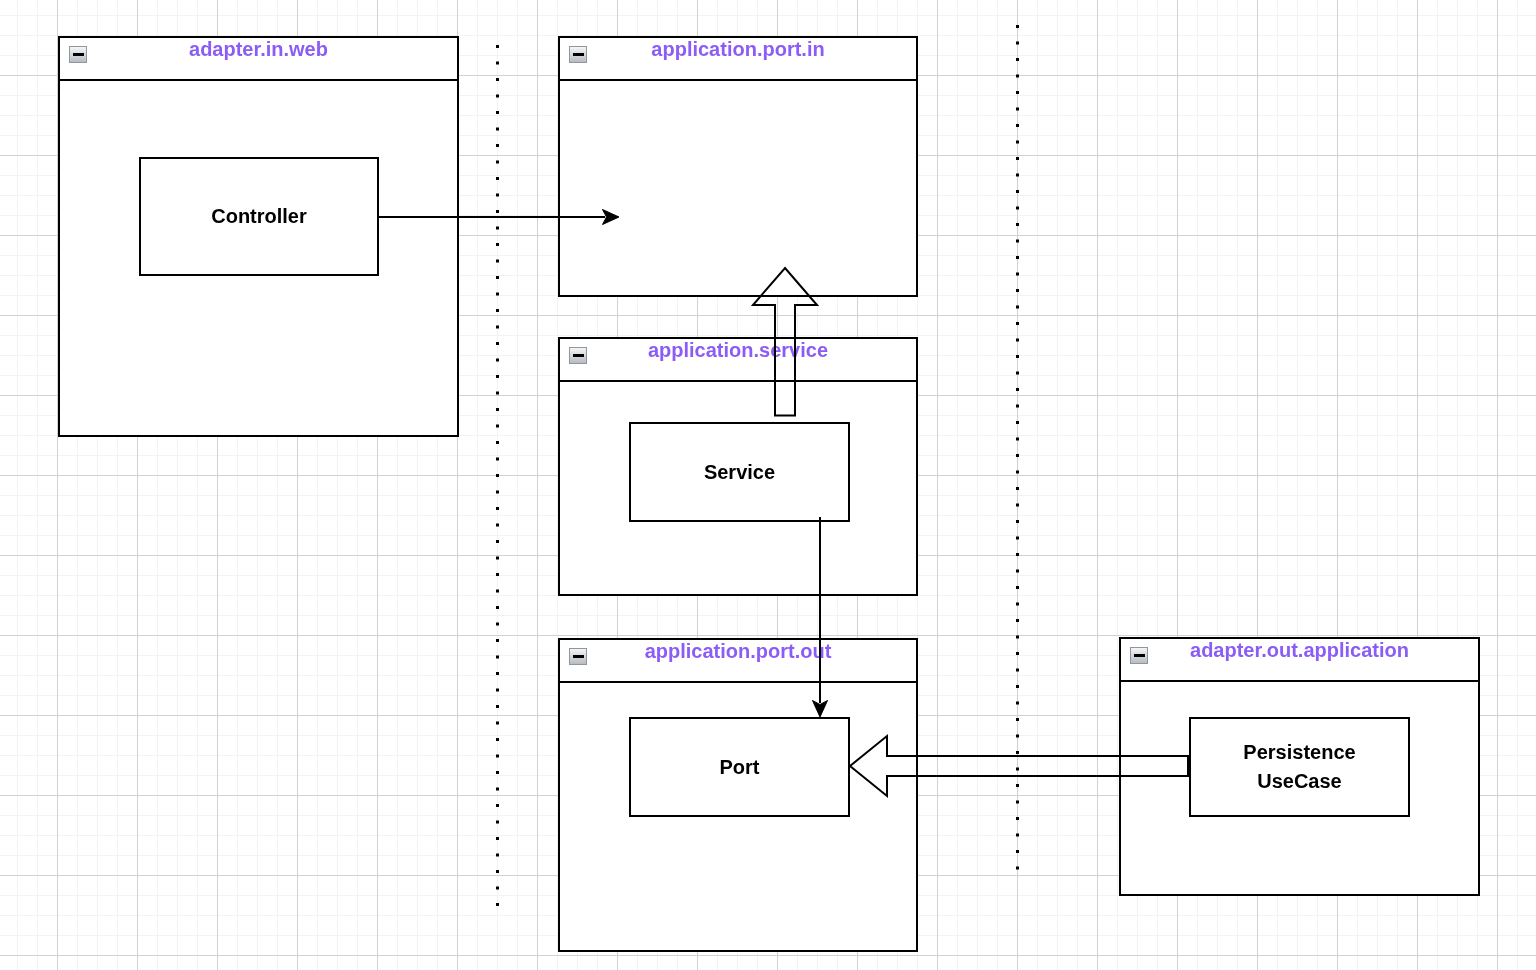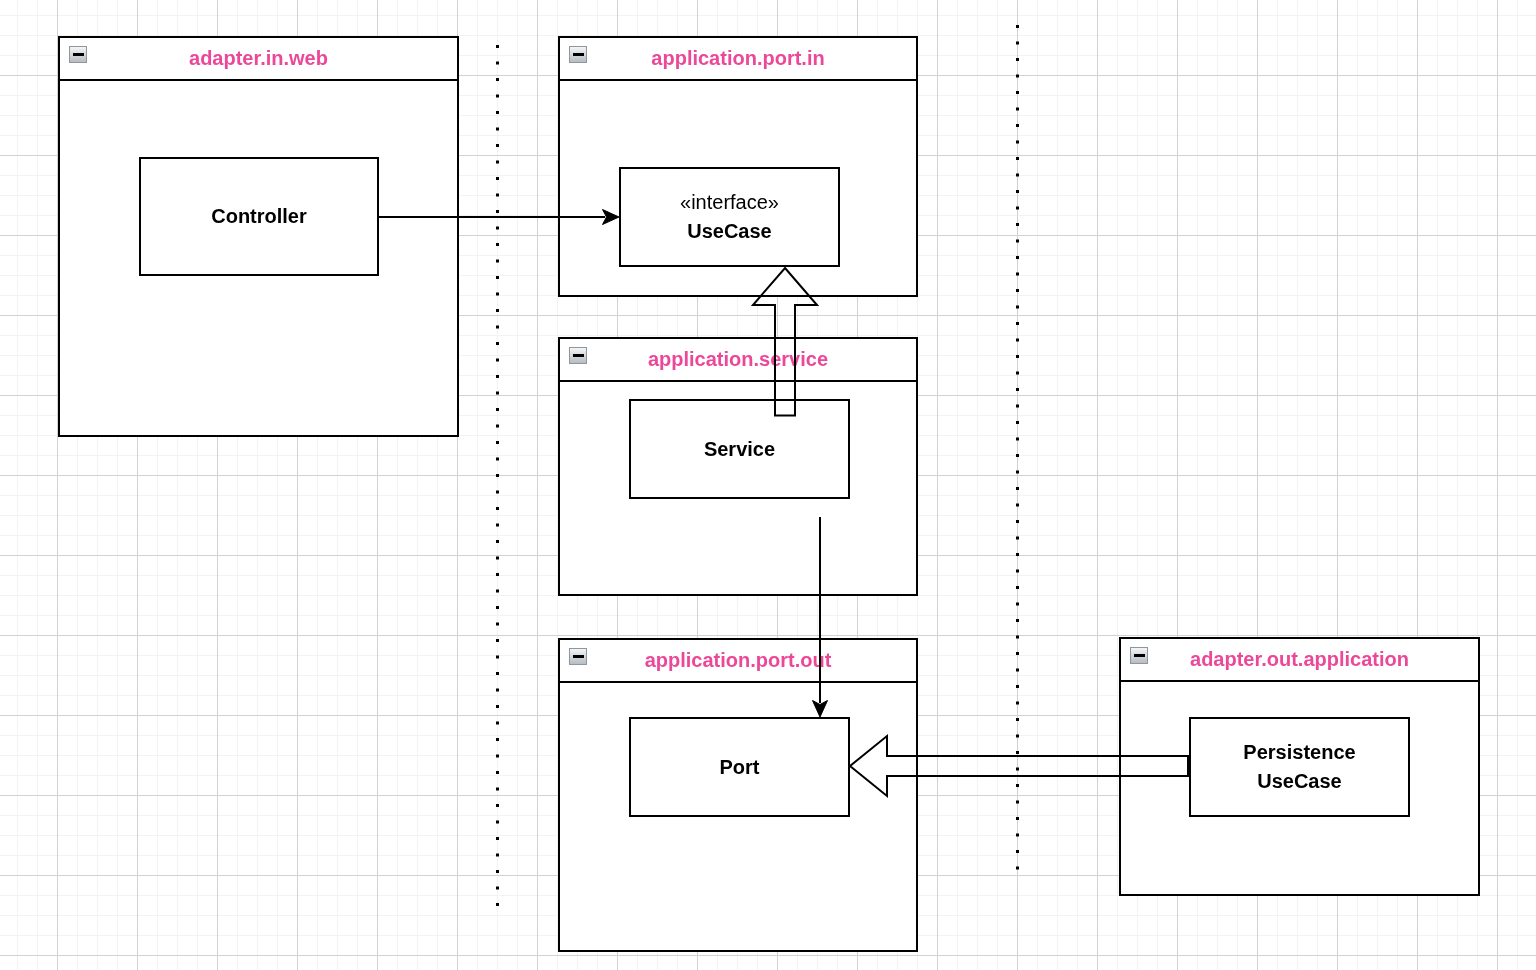--- a/index.html
+++ b/index.html
@@ -19,22 +19,22 @@
     background-size: 80px 80px, 80px 80px, 20px 20px, 20px 20px;
     background-position: 57px 0, 0 75px, 17px 0, 0 15px;
   }
   .package {
     position: absolute; background: #ffffff;
     border: 2px solid #000000; box-sizing: border-box;
   }
   .package-header {
     position: relative; height: 43px;
     border-bottom: 2px solid #000000; box-sizing: border-box;
-    display: flex; align-items: center; justify-content: center;
-    font-size: 20px; font-weight: bold; color: #ec4899;
+    display: flex; align-items: flex-start; justify-content: center;
+    font-size: 20px; font-weight: bold; color: #8b5cf6;
     white-space: nowrap;
   }
   .collapse-btn {
     position: absolute; left: 9px; top: 8px;
     width: 18px; height: 17px; box-sizing: border-box;
     border: 1px solid #8e969e;
     background: linear-gradient(#f4f5f6, #b7bcc2);
     display: flex; align-items: center; justify-content: center;
     cursor: pointer;
   }
@@ -55,21 +55,21 @@
   }
   
   #pkg-adapter-in-web        { left: 58px;   top: 36px;  width: 401px; height: 401px; }
   #pkg-application-port-in   { left: 558px;  top: 36px;  width: 360px; height: 261px; }
   #pkg-application-service   { left: 558px;  top: 337px; width: 360px; height: 259px; }
   #pkg-application-port-out  { left: 558px;  top: 638px; width: 360px; height: 314px; }
   #pkg-adapter-out-persistence { left: 1119px; top: 637px; width: 361px; height: 259px; }
   
   #node-controller  { left: 139px;  top: 157px; width: 240px; height: 119px; }
   #node-usecase     { left: 619px;  top: 167px; width: 221px; height: 100px; }
-  #node-service     { left: 629px;  top: 399px; width: 221px; height: 100px; }
+  #node-service     { left: 629px;  top: 422px; width: 221px; height: 100px; }
   #node-port        { left: 629px;  top: 717px; width: 221px; height: 100px; }
   #node-persistence { left: 1189px; top: 717px; width: 221px; height: 100px; }
 </style>
 </head>
 <body>
 
 <div id="canvas">
 
   <div class="package" id="pkg-adapter-in-web">
     <div class="package-header">
@@ -113,24 +113,20 @@
           <span class="collapse-bar"></span>
         </span>
       <span>adapter.out.application</span>
     </div>
   </div>
 
   <div class="node" id="node-controller">
     <span>Controller</span>
   </div>
 
-  <div class="node" id="node-usecase">
-    <span class="stereotype">«interface»</span>
-    <span>UseCase</span>
-  </div>
 
   <div class="node" id="node-service">
     <span>Service</span>
   </div>
 
   <div class="node" id="node-port">
     <span>Port</span>
   </div>
 
   <div class="node" id="node-persistence">

